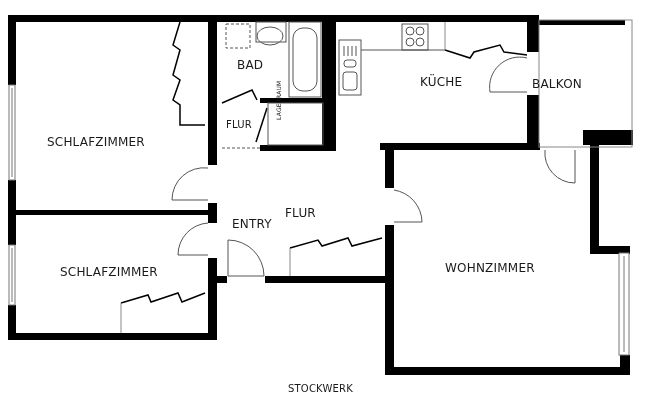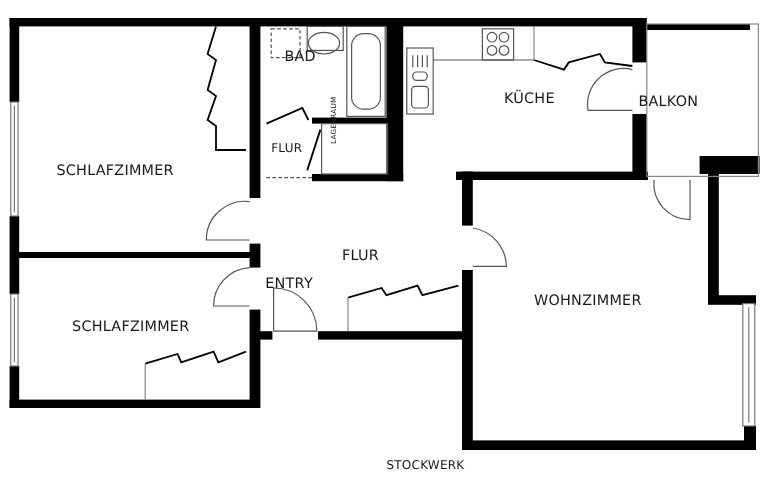--- a/index.html
+++ b/index.html
@@ -106,23 +106,23 @@
     <g stroke="#555" fill="none">
       <rect x="402" y="24" width="26" height="26"></rect>
       <circle cx="410" cy="31" r="4"></circle>
         <circle cx="420" cy="31" r="4"></circle>
         <circle cx="410" cy="42" r="4"></circle>
         <circle cx="420" cy="42" r="4"></circle>
     </g>
   </svg>
 
   <div class="label" style="left:47px;top:135px;">SCHLAFZIMMER</div>
-  <div class="label" style="left:237px;top:40px;">BAD</div>
+  <div class="label" style="left:237px;top:58px;">BAD</div>
   <div class="label small" style="left:226px;top:119px;">FLUR</div>
   <div class="label tiny" style="left:275px;top:120px;transform:rotate(-90deg);transform-origin:left top;">LAGERRAUM</div>
   <div class="label" style="left:420px;top:75px;">KÜCHE</div>
   <div class="label" style="left:532px;top:77px;">BALKON</div>
-  <div class="label" style="left:221px;top:217px;margin-top:12px;">ENTRY</div>
+  <div class="label" style="left:232px;top:217px;">ENTRY</div>
   <div class="label" style="left:285px;top:206px;">FLUR</div>
   <div class="label" style="left:60px;top:265px;">SCHLAFZIMMER</div>
-  <div class="label" style="left:445px;top:243px;">WOHNZIMMER</div>
-  <div class="label small" style="left:288px;top:383px;margin-left:34px;">STOCKWERK</div>
+  <div class="label" style="left:445px;top:261px;">WOHNZIMMER</div>
+  <div class="label small" style="left:288px;top:383px;">STOCKWERK</div>
 </div>
 
 </body></html>

